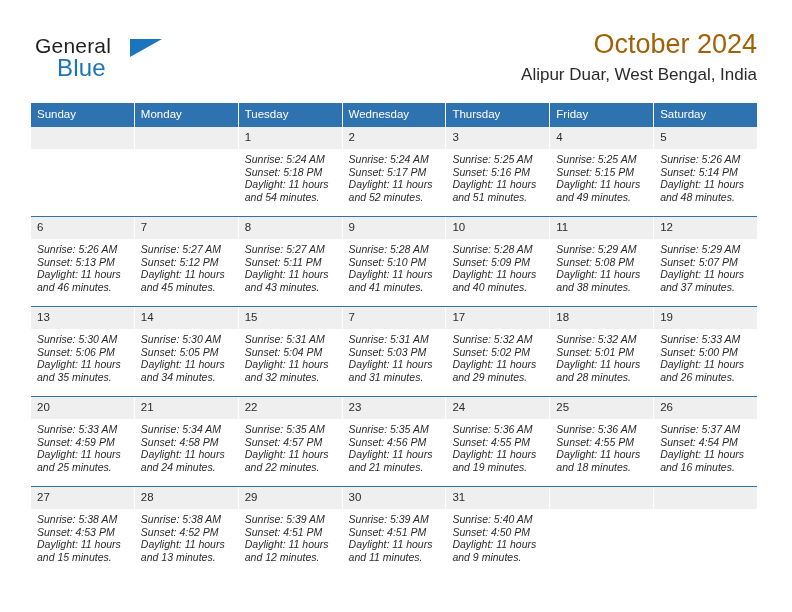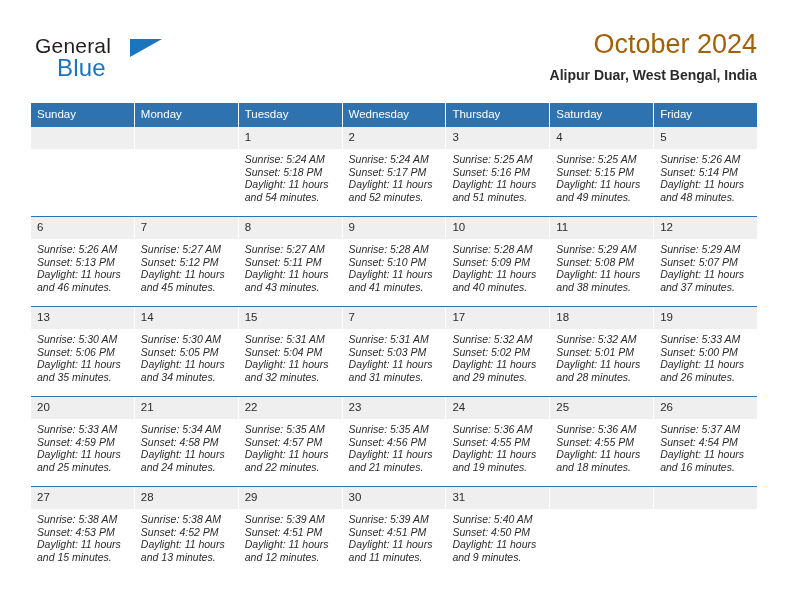--- a/index.html
+++ b/index.html
@@ -72,26 +72,26 @@
     text-align: right;
   }
   .month-title {
     font-size: 27px;
     color: #a16207;
     line-height: 33px;
     white-space: nowrap;
     font-weight: normal;
   }
   .location-title {
-    font-size: 14px;
+    font-size: 17px;
     color: #2b2b2b;
     line-height: 22px;
     margin-top: 3px;
     white-space: nowrap;
-    font-weight: bold;
+    font-weight: normal;
   }
 
   
   .calendar {
     position: absolute;
     left: 31px;
     top: 103px;
     width: 726px;
   }
   .weekday-row {
@@ -170,22 +170,22 @@
 
   </div>
 
   <div class="calendar">
     <div class="weekday-row">
         <div class="weekday">Sunday</div>
         <div class="weekday">Monday</div>
         <div class="weekday">Tuesday</div>
         <div class="weekday">Wednesday</div>
         <div class="weekday">Thursday</div>
+        <div class="weekday">Friday</div>
         <div class="weekday">Saturday</div>
-        <div class="weekday">Friday</div>
       </div>
     <div>
         <div class="week-row">
           <div class="day-cell">
             <div class="day-number empty-band"></div>
             <div class="day-body"></div>
           </div>
           <div class="day-cell">
             <div class="day-number empty-band"></div>
             <div class="day-body"></div>

